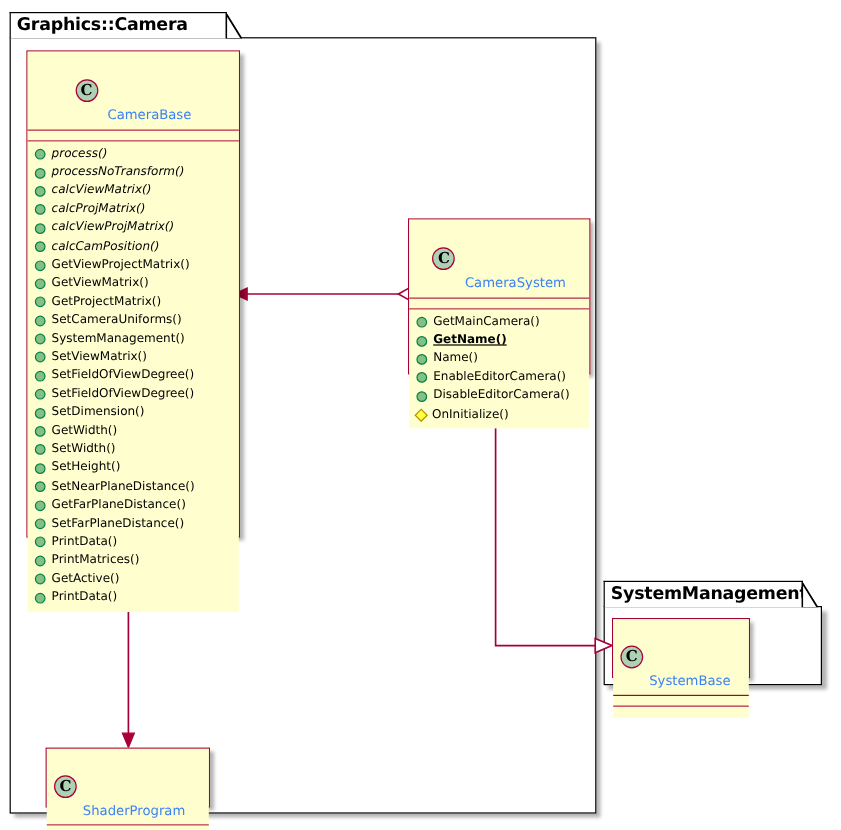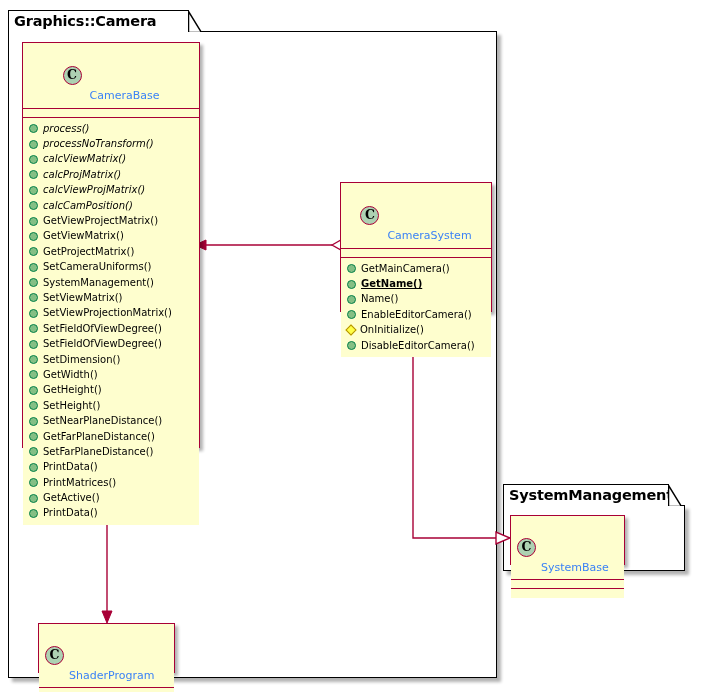--- a/index.html
+++ b/index.html
@@ -267,41 +267,37 @@
         <div class="member">
           <span class="vis public"></span>
           <span class="member-label">SystemManagement()</span>
         </div>
         <div class="member">
           <span class="vis public"></span>
           <span class="member-label">SetViewMatrix()</span>
         </div>
         <div class="member">
           <span class="vis public"></span>
-          <span class="member-label">SetViewProjectionMatrix()</span>
-        </div>
-        <div class="member">
-          <span class="vis public"></span>
           <span class="member-label">SetFieldOfViewDegree()</span>
         </div>
         <div class="member">
           <span class="vis public"></span>
           <span class="member-label">SetFieldOfViewDegree()</span>
         </div>
         <div class="member">
           <span class="vis public"></span>
           <span class="member-label">SetDimension()</span>
         </div>
         <div class="member">
           <span class="vis public"></span>
           <span class="member-label">GetWidth()</span>
         </div>
         <div class="member">
           <span class="vis public"></span>
-          <span class="member-label">GetHeight()</span>
+          <span class="member-label">SetWidth()</span>
         </div>
         <div class="member">
           <span class="vis public"></span>
           <span class="member-label">SetHeight()</span>
         </div>
         <div class="member">
           <span class="vis public"></span>
           <span class="member-label">SetNearPlaneDistance()</span>
         </div>
         <div class="member">
@@ -348,26 +344,26 @@
         </div>
         <div class="member">
           <span class="vis public"></span>
           <span class="member-label">Name()</span>
         </div>
         <div class="member">
           <span class="vis public"></span>
           <span class="member-label">EnableEditorCamera()</span>
         </div>
         <div class="member">
+          <span class="vis public"></span>
+          <span class="member-label">DisableEditorCamera()</span>
+        </div>
+        <div class="member">
           <span class="vis protected"></span>
           <span class="member-label">OnInitialize()</span>
-        </div>
-        <div class="member">
-          <span class="vis public"></span>
-          <span class="member-label">DisableEditorCamera()</span>
         </div>
       </div>
   </div>
 
   <div class="uml-class" style="left:510px; top:515px; width:115px; height:50px;">
     <div class="class-header left" style="padding:5px 8px 6px 6px;">
       <span class="c-badge">C</span>
       <span class="class-name">SystemBase</span>
     </div>
     <div class="compartment empty"></div>

